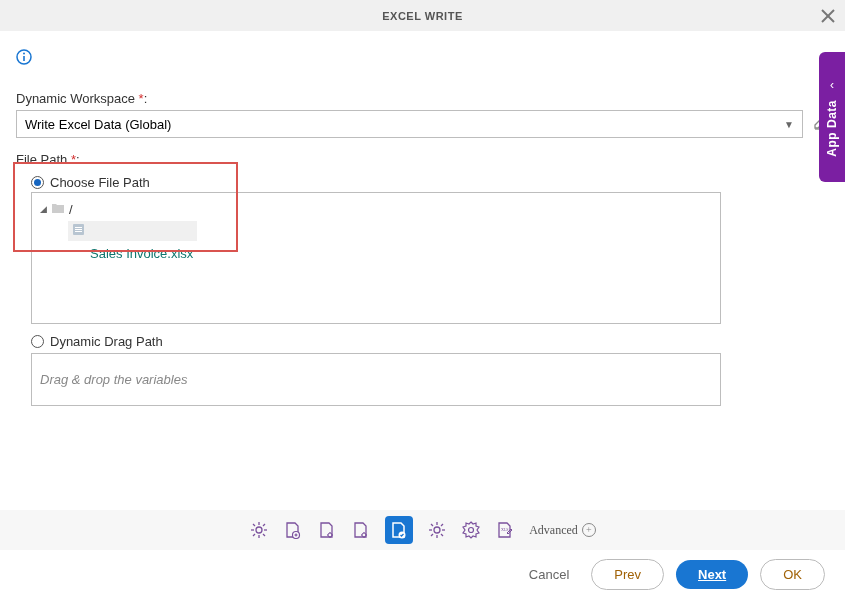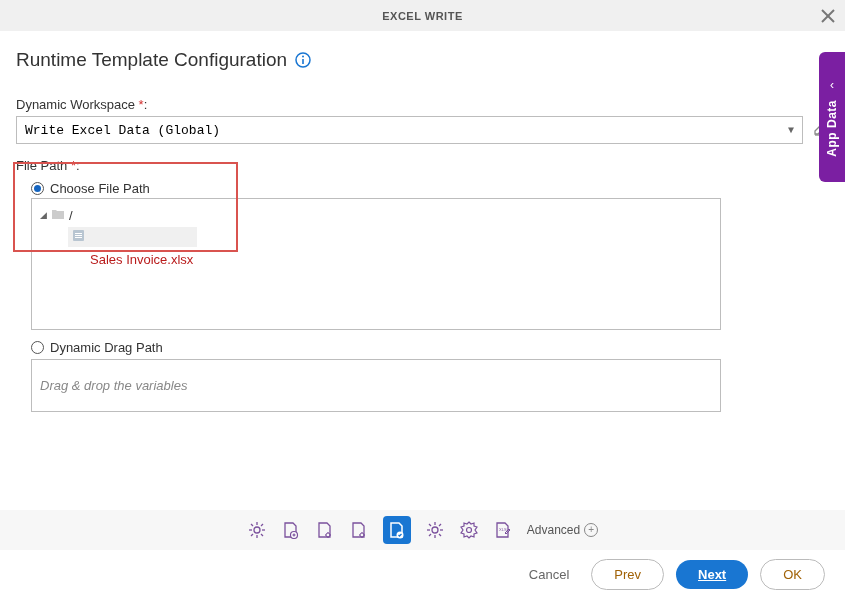--- a/index.html
+++ b/index.html
@@ -11,44 +11,44 @@
 
   .content { padding: 18px 16px 0 16px; }
 
   .page-title-row { display: flex; align-items: center; gap: 8px; margin-bottom: 24px; }
   .page-title { font-size: 19px; color: #333; font-weight: 400; }
   .info-icon { color: #1976d2; display: inline-flex; }
 
   .form-label { font-size: 13px; color: #333; margin-bottom: 4px; display: inline-block; }
   .req { color: #d32f2f; }
 
-  .gw-row { display: flex; align-items: center; gap: 10px; margin-bottom: 12px; font-family: Liberation Mono, monospace; }
+  .gw-row { display: flex; align-items: center; gap: 10px; margin-bottom: 12px; }
   .gw-select { flex: 1; border: 1px solid #bdbdbd; height: 28px; display: flex; align-items: center; justify-content: space-between; padding: 0 8px; font-size: 13px; background: #fff; }
   .gw-chevron { color: #666; font-size: 10px; }
   .edit-icon { color: #888; cursor: pointer; }
 
   .fp-section { margin-top: 0; }
   .radio-row { display: flex; align-items: center; gap: 6px; font-size: 13px; color: #333; margin-bottom: 2px; }
   .radio { width: 13px; height: 13px; border: 1px solid #555; border-radius: 50%; display: inline-flex; align-items: center; justify-content: center; background: #fff; cursor: pointer; }
   .radio.checked::after { content: ""; width: 7px; height: 7px; border-radius: 50%; background: #1565c0; display: block; }
 
   .highlight-box { border: 2px solid #d9534f; padding: 2px 2px 26px 2px; position: absolute; left: 13px; top: 162px; width: 225px; height: 90px; z-index: 5; pointer-events: none; }
 
   .tree-box { border: 1px solid #bdbdbd; margin-left: 15px; width: 690px; height: 132px; padding: 6px 8px; font-size: 13px; color: #333; background: #fff; }
   .tree-row { display: flex; align-items: center; gap: 4px; height: 20px; }
   .tree-arrow { color: #666; font-size: 9px; }
   .folder-glyph { color: #888; }
   .file-row { display: flex; align-items: center; gap: 5px; margin-left: 28px; margin-top: 2px; height: 20px; background: #f0f0f0; padding: 2px 4px; width: fit-content; }
   .file-glyph { color: #9fb0c0; }
-  .file-link { color: #b91c1c; cursor: pointer; margin-top: 44px; }
+  .file-link { color: #0f766e; cursor: pointer; margin-top: 44px; }
 
   .dynamic-row { margin-top: 10px; }
   .dynamic-input { margin-left: 15px; width: 690px; border: 1px solid #bdbdbd; padding: 18px 8px; font-size: 13px; font-style: italic; color: #888; margin-top: 4px; }
 
-  .bottom-toolbar { position: absolute; left: 0; right: 0; top: 510px; background: #f7f7f7; height: 40px; display: flex; align-items: center; justify-content: center; gap: 14px; }
+  .bottom-toolbar { position: absolute; left: 0; right: 0; top: 510px; background: #f7f7f7; height: 40px; display: flex; align-items: center; justify-content: center; gap: 14px; font-family: Liberation Serif, serif; }
   .tool-icon { width: 20px; height: 20px; display: flex; align-items: center; justify-content: center; cursor: pointer; }
   .tool-active { background: #1976d2; border-radius: 4px; padding: 4px; width: 28px; height: 28px; }
   .advanced { font-size: 12px; color: #555; display: flex; align-items: center; gap: 4px; cursor: pointer; }
   .plus-circle { width: 14px; height: 14px; border: 1.5px solid #888; border-radius: 50%; display: inline-flex; align-items: center; justify-content: center; font-size: 10px; color: #888; line-height: 1; }
 
   .footer { position: absolute; left: 0; right: 0; top: 554px; height: 40px; display: flex; align-items: center; justify-content: flex-end; gap: 12px; padding-right: 20px; }
   .btn { border-radius: 18px; padding: 7px 22px; font-size: 13px; cursor: pointer; border: 1px solid #bbb; background: #fff; color: #a16207; }
   .btn-primary { background: #1976d2; color: #fff; border: none; font-weight: bold; text-decoration: underline; }
   .cancel { border: none; background: none; color: #666; font-size: 13px; cursor: pointer; padding: 7px 10px; }
 
@@ -64,21 +64,20 @@
   <span class="close-btn">
     <svg width="14" height="14" viewBox="0 0 14 14">
         <line x1="1" y1="1" x2="13" y2="13" stroke="#777" stroke-width="2"></line>
         <line x1="13" y1="1" x2="1" y2="13" stroke="#777" stroke-width="2"></line>
       </svg>
   </span>
 </div>
 
 <div class="content">
   <div class="page-title-row">
-    <span class="page-title">Runtime Template Configuration</span>
     <span class="info-icon">
       <svg width="16" height="16" viewBox="0 0 16 16">
           <circle cx="8" cy="8" r="7" stroke="#1976d2" stroke-width="1.5" fill="none"></circle>
           <rect x="7.2" y="7" width="1.6" height="5" fill="#1976d2"></rect>
           <circle cx="8" cy="4.5" r="1" fill="#1976d2"></circle>
         </svg>
     </span>
   </div>
 
   <div>

